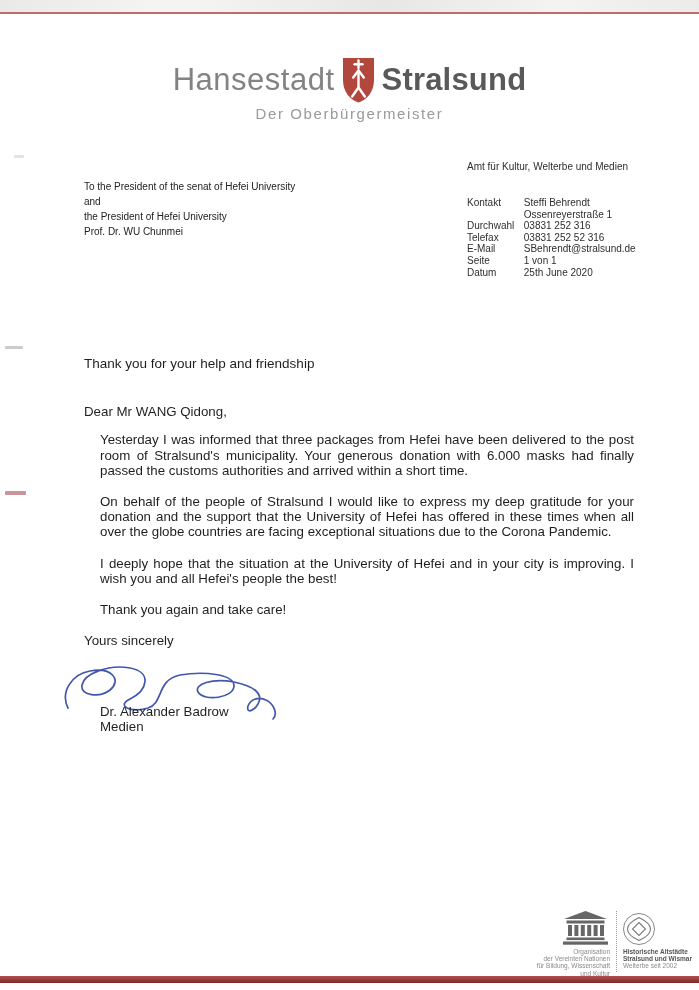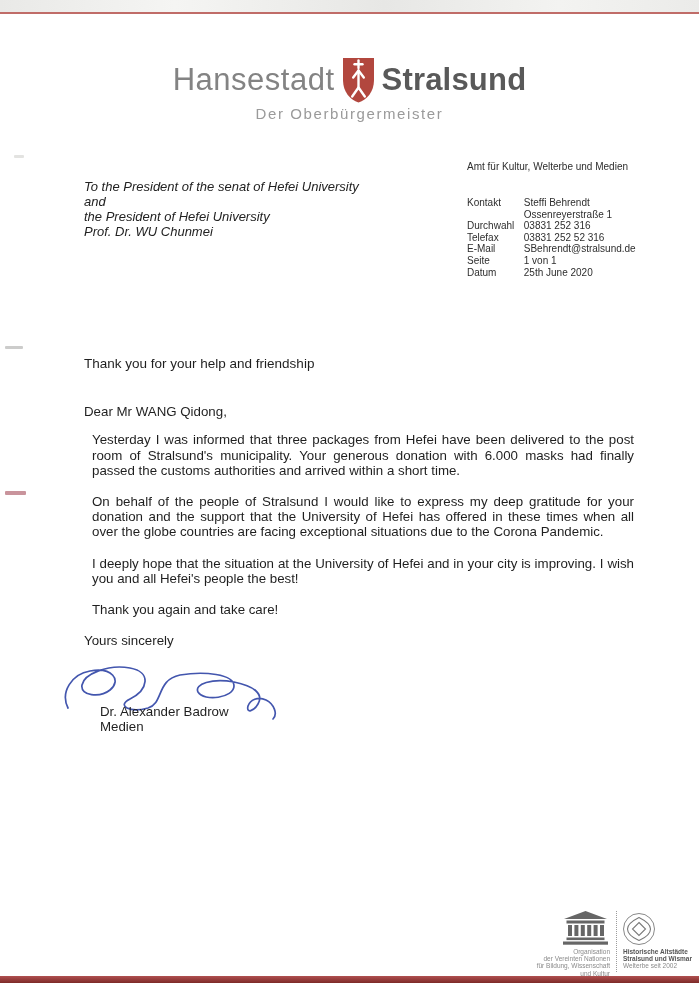--- a/index.html
+++ b/index.html
@@ -24,30 +24,30 @@
   .brand-row{display:flex;justify-content:center;align-items:center;gap:7px;height:48px;}
   .brand-light{font-size:31px;font-weight:400;color:#838383;letter-spacing:.5px;}
   .brand-bold{font-size:31px;font-weight:700;color:#595959;letter-spacing:.2px;}
   .shield{width:33px;height:46px;}
   .shield-body{fill:var(--shield-red,#b2473e);}
   .shield-mark{stroke:#fff;stroke-width:2.4;fill:none;stroke-linecap:round;stroke-linejoin:round;}
   .brand-sub{margin-top:1px;font-size:15px;color:#9a9a9a;letter-spacing:1.6px;}
 
   
   .dept{position:absolute;left:467px;top:161px;font-size:10px;color:#2e2e2e;}
-  .recipient{position:absolute;left:84px;top:179px;font-size:13px;line-height:15px;color:#222;font-style:italic;}
+  .recipient{position:absolute;left:84px;top:179px;font-size:10px;line-height:15px;color:#222;}
   .contact{position:absolute;left:467px;top:197px;font-size:10px;line-height:11.6px;color:#2e2e2e;}
   .crow .clabel{display:inline-block;width:54px;vertical-align:top;}
   .crow .cvalue{display:inline-block;}
 
   
   .body{position:absolute;left:84px;top:356px;width:550px;font-size:13.3px;line-height:15.2px;}
   .subject{font-weight:400;margin:0 0 33px 0;font-size:13.5px;}
   .salutation{margin:0 0 13px 0;}
-  .body p{margin:0 0 16px 8px;text-align:justify;}
+  .body p{margin:0 0 16px 16px;text-align:justify;}
   .closing{margin:0;}
 
   
   .signature{position:absolute;left:56px;top:658px;width:235px;height:66px;}
   .signature path{stroke:var(--signature-blue,#4356ae);stroke-width:1.7;fill:none;
     stroke-linecap:round;stroke-linejoin:round;}
   .signer{position:absolute;left:100px;top:704px;font-size:13.3px;line-height:15px;}
 
   
   .unesco-logo{position:absolute;left:563px;top:911px;width:45px;height:34px;}

